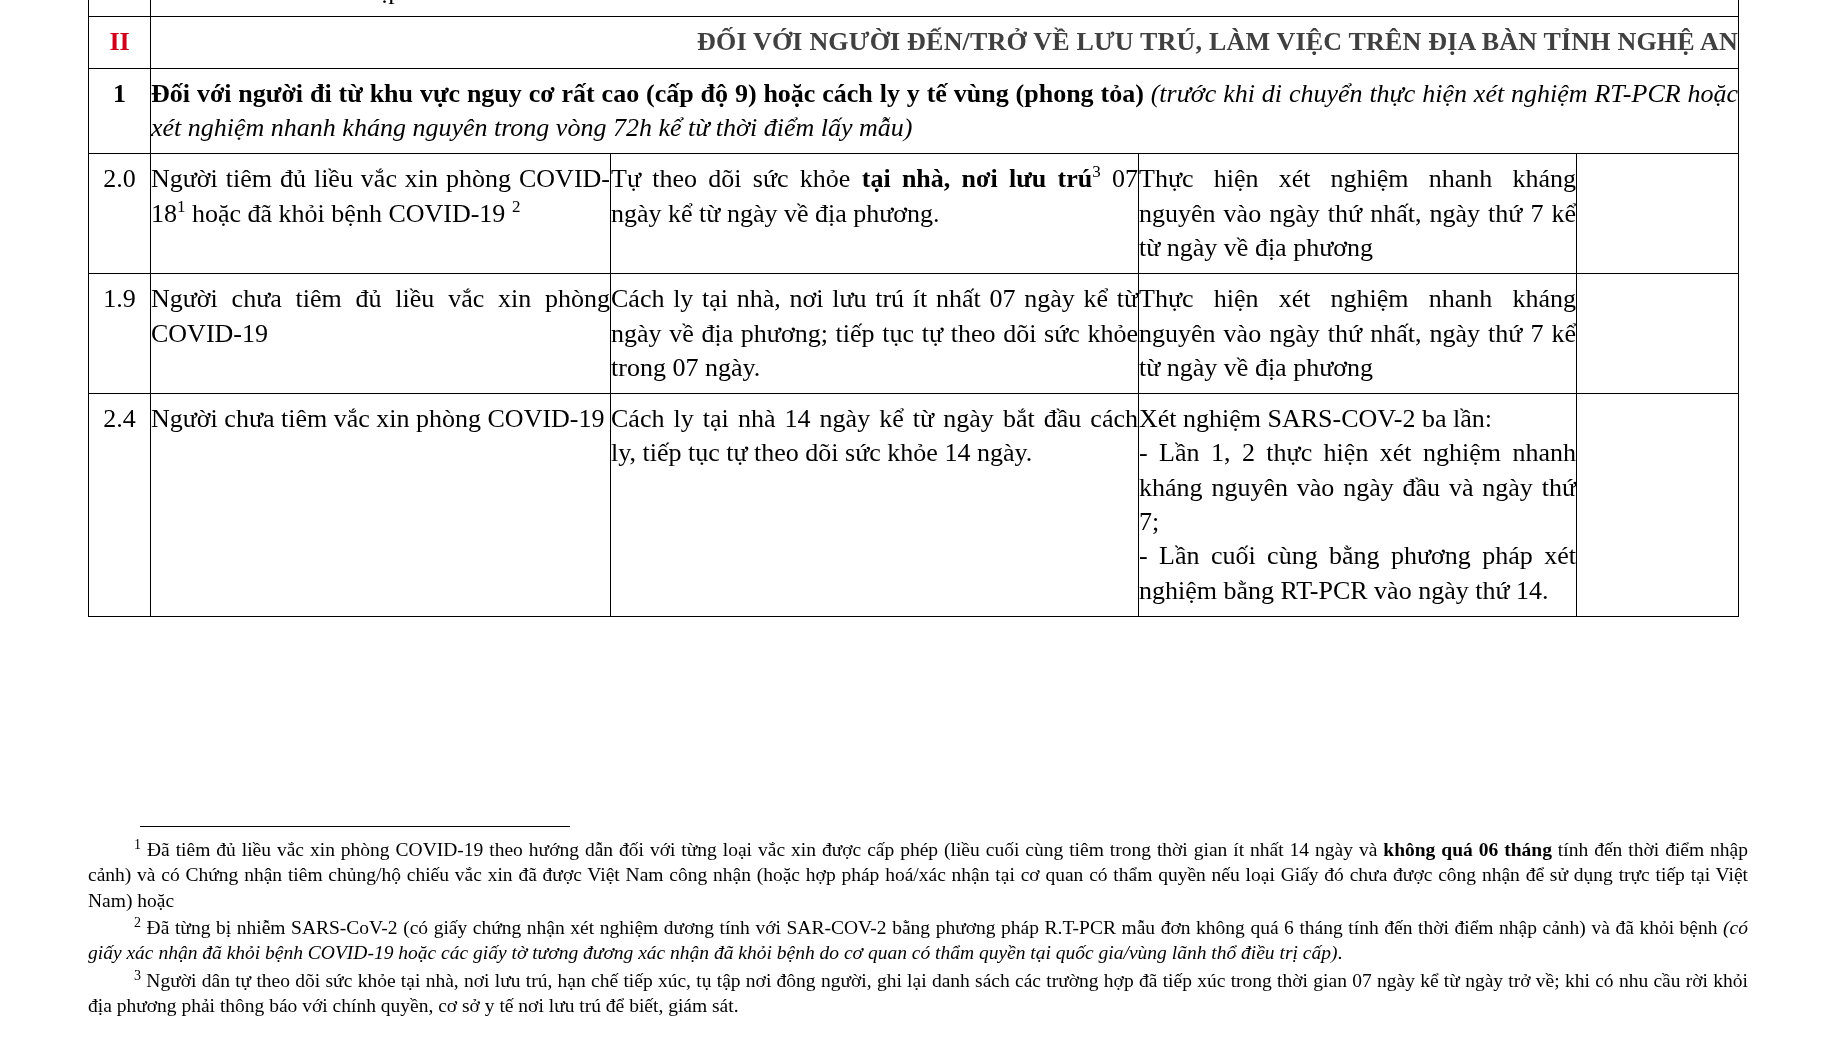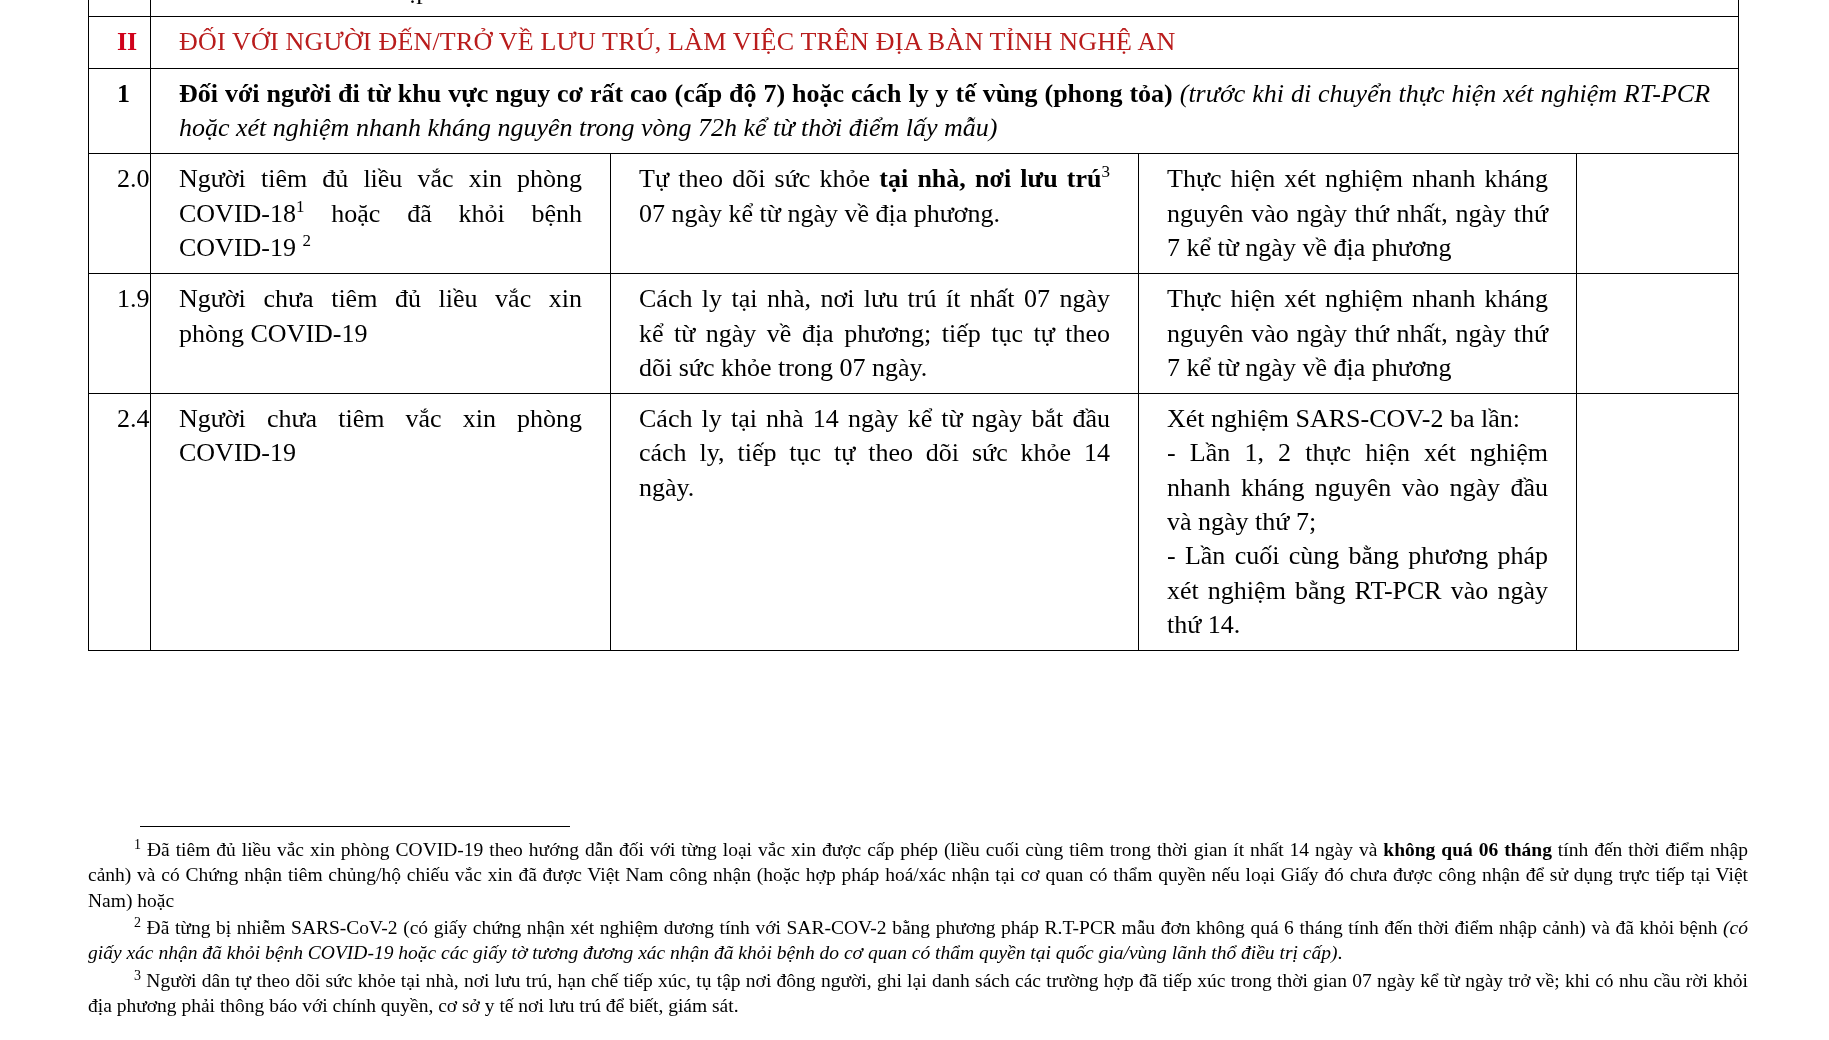--- a/index.html
+++ b/index.html
@@ -24,41 +24,42 @@
     position: absolute;
     left: 88px;
     top: -34px;
     width: 1650px;
     border-collapse: collapse;
     table-layout: fixed;
   }
   .doc-table td {
     border: 1.5px solid #000000;
     vertical-align: top;
-    padding: 8px 28px;
+    padding: 8px 0;
     font-size: 26px;
     line-height: 1.32;
   }
   .col-idx { width: 62px; }
   .col-a   { width: 460px; }
   .col-b   { width: 528px; }
   .col-c   { width: 438px; }
   .col-d   { width: 162px; }
 
   .cell-center {
     text-align: center;
     vertical-align: middle;
   }
   .cell-mid { vertical-align: middle; }
   .justify { text-align: justify; text-align-last: left; }
   .red-head {
-    color: #b91c1c;
-    font-weight: normal;
+    color: #404040;
+    font-weight: bold;
     font-size: 27px;
     letter-spacing: .2px;
+    text-align: right;
   }
   .red-idx {
     color: #d0021b;
     font-weight: bold;
     font-size: 27px;
   }
   .bold { font-weight: bold; }
   .ital { font-style: italic; }
   sup {
     font-size: 17px;
@@ -115,21 +116,21 @@
       </tr>
 
       <tr>
         <td class="cell-center red-idx">II</td>
         <td colspan="4" class="red-head">ĐỐI VỚI NGƯỜI ĐẾN/TRỞ VỀ LƯU TRÚ, LÀM VIỆC TRÊN ĐỊA BÀN TỈNH NGHỆ AN</td>
       </tr>
 
       <tr>
         <td class="cell-center bold">1</td>
         <td colspan="4" class="justify">
-          <span class="bold">Đối với người đi từ khu vực nguy cơ rất cao (cấp độ 7) hoặc cách ly y tế vùng (phong tỏa)</span>
+          <span class="bold">Đối với người đi từ khu vực nguy cơ rất cao (cấp độ 9) hoặc cách ly y tế vùng (phong tỏa)</span>
           <span class="ital">(trước khi di chuyển thực hiện xét nghiệm RT-PCR hoặc xét nghiệm nhanh kháng nguyên trong vòng 72h kể từ thời điểm lấy mẫu)</span>
         </td>
       </tr>
 
       <tr>
         <td class="cell-center cell-mid">2.0</td>
         <td class="cell-mid justify">
           <span>Người tiêm đủ liều vắc xin phòng COVID-18</span><sup>1</sup><span> hoặc đã khỏi bệnh COVID-19 </span><sup>2</sup>
         </td>
         <td class="cell-mid justify">

